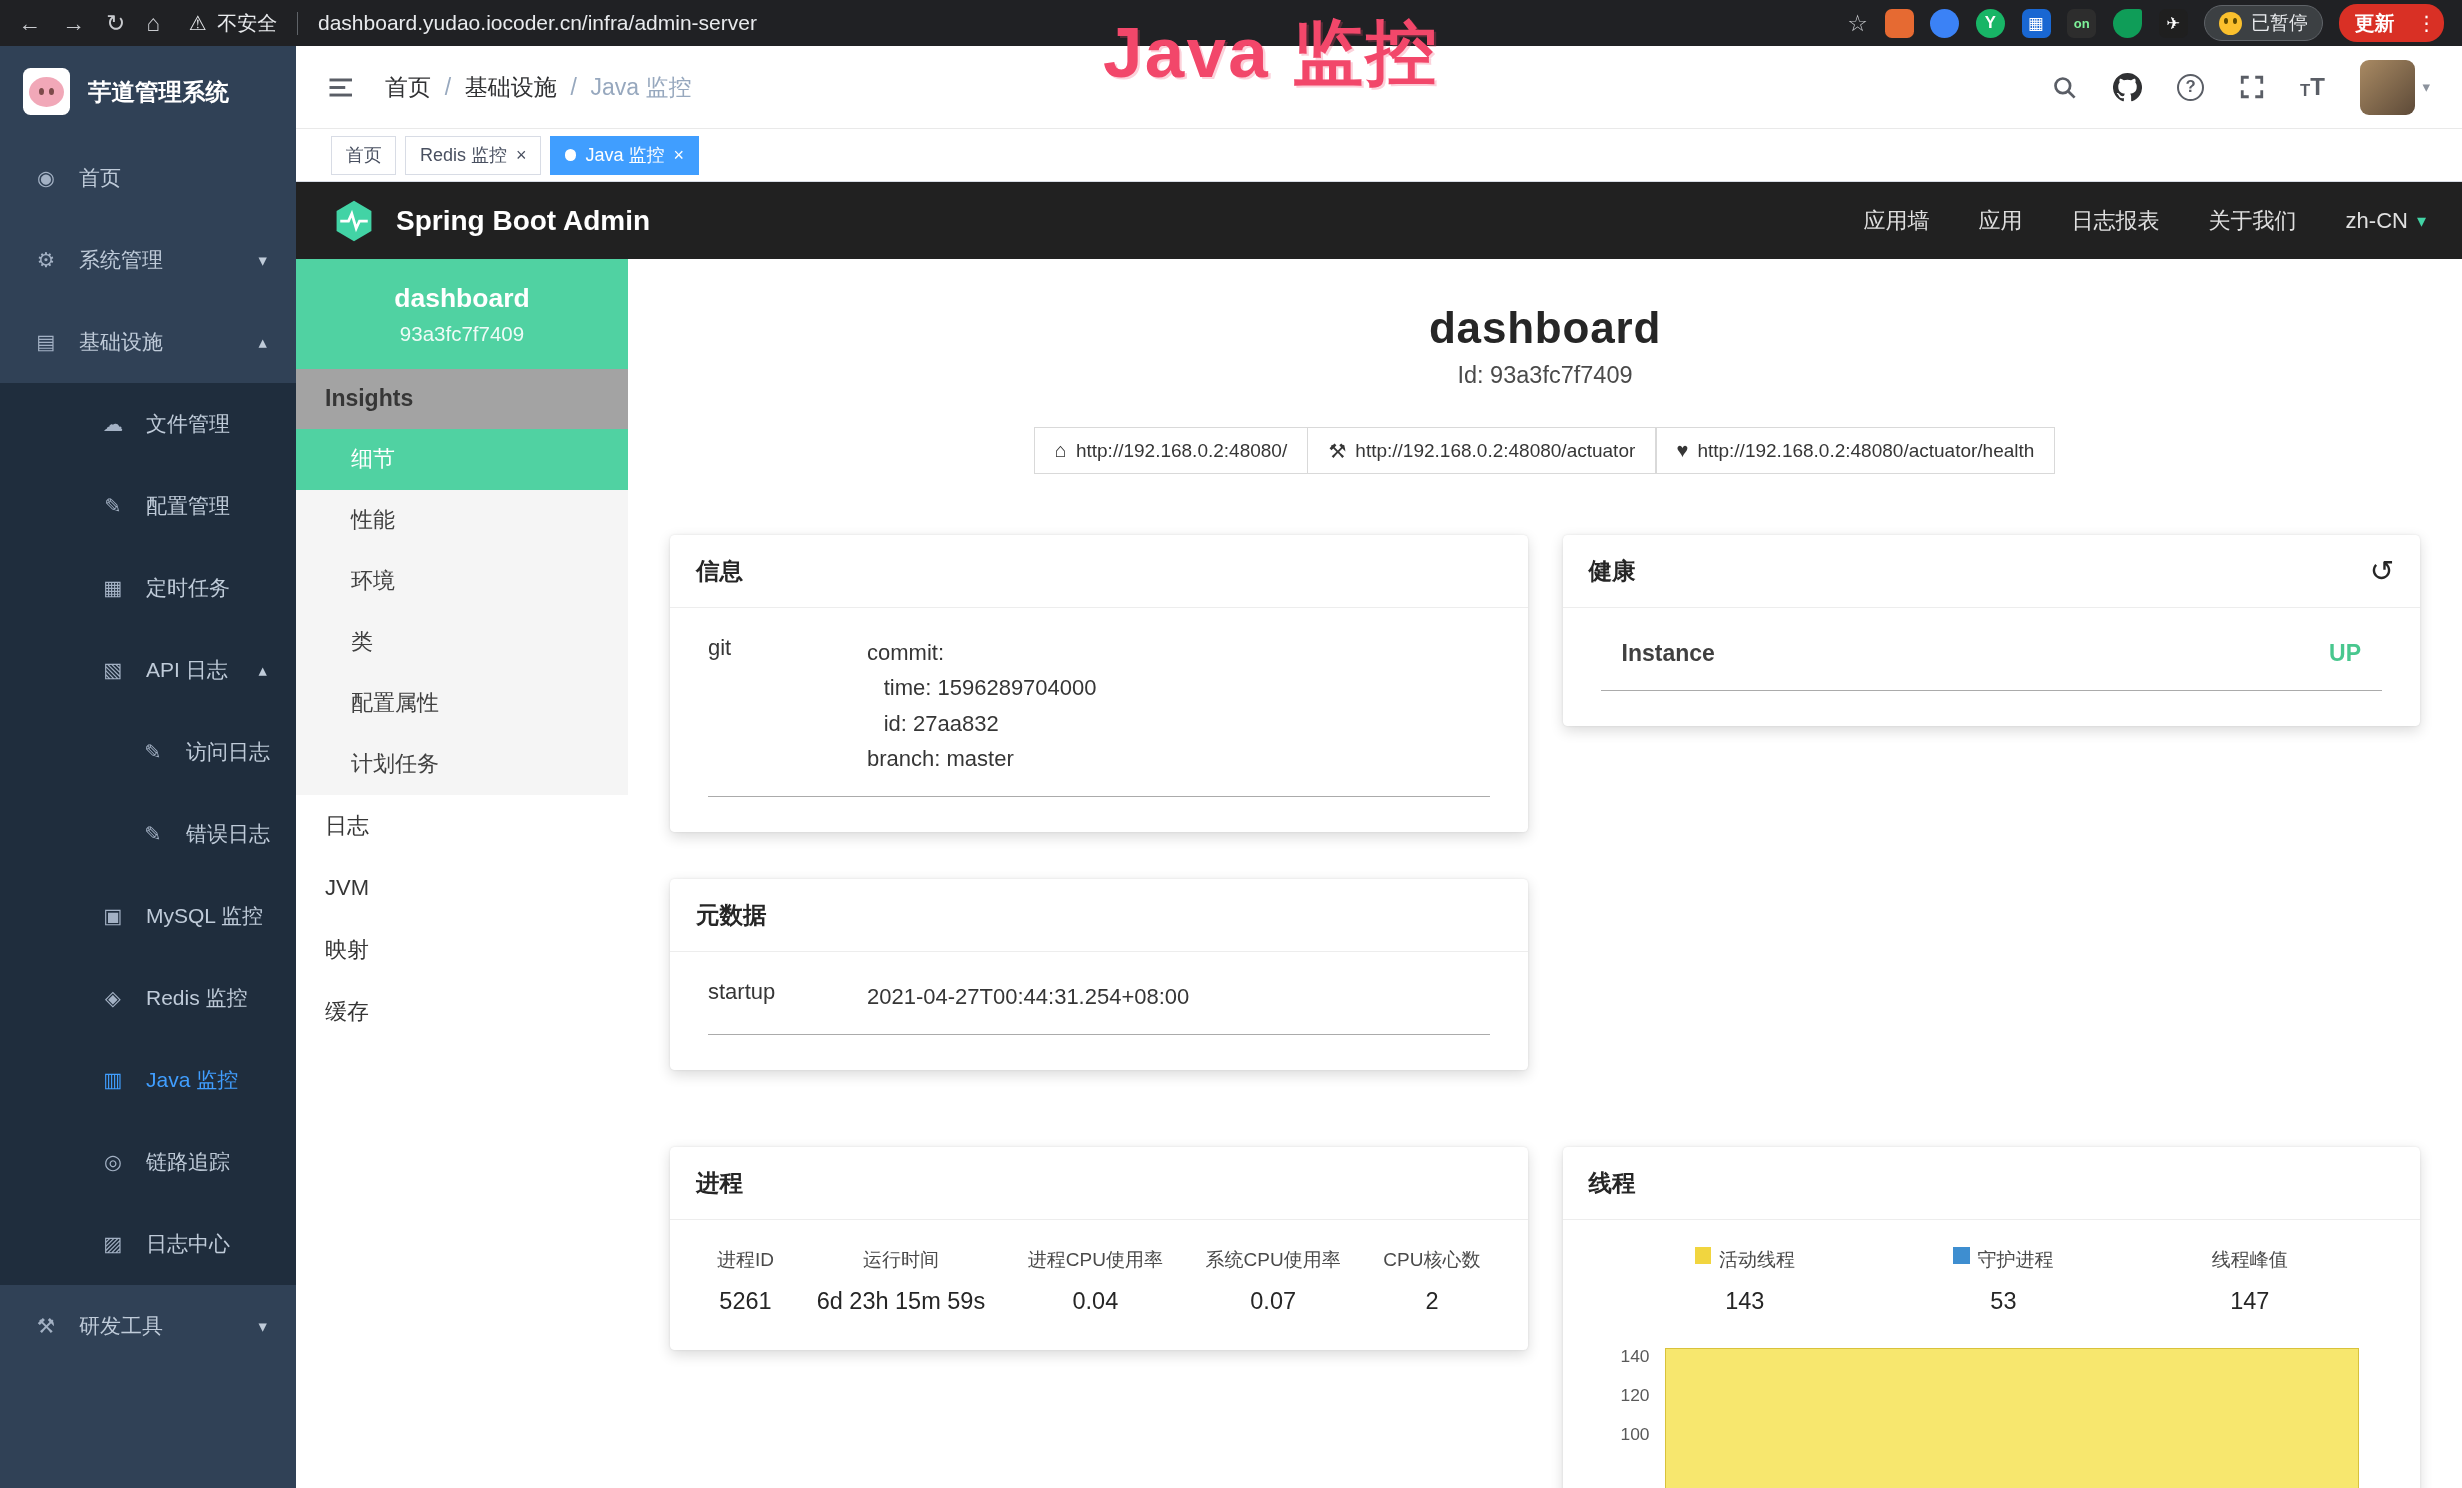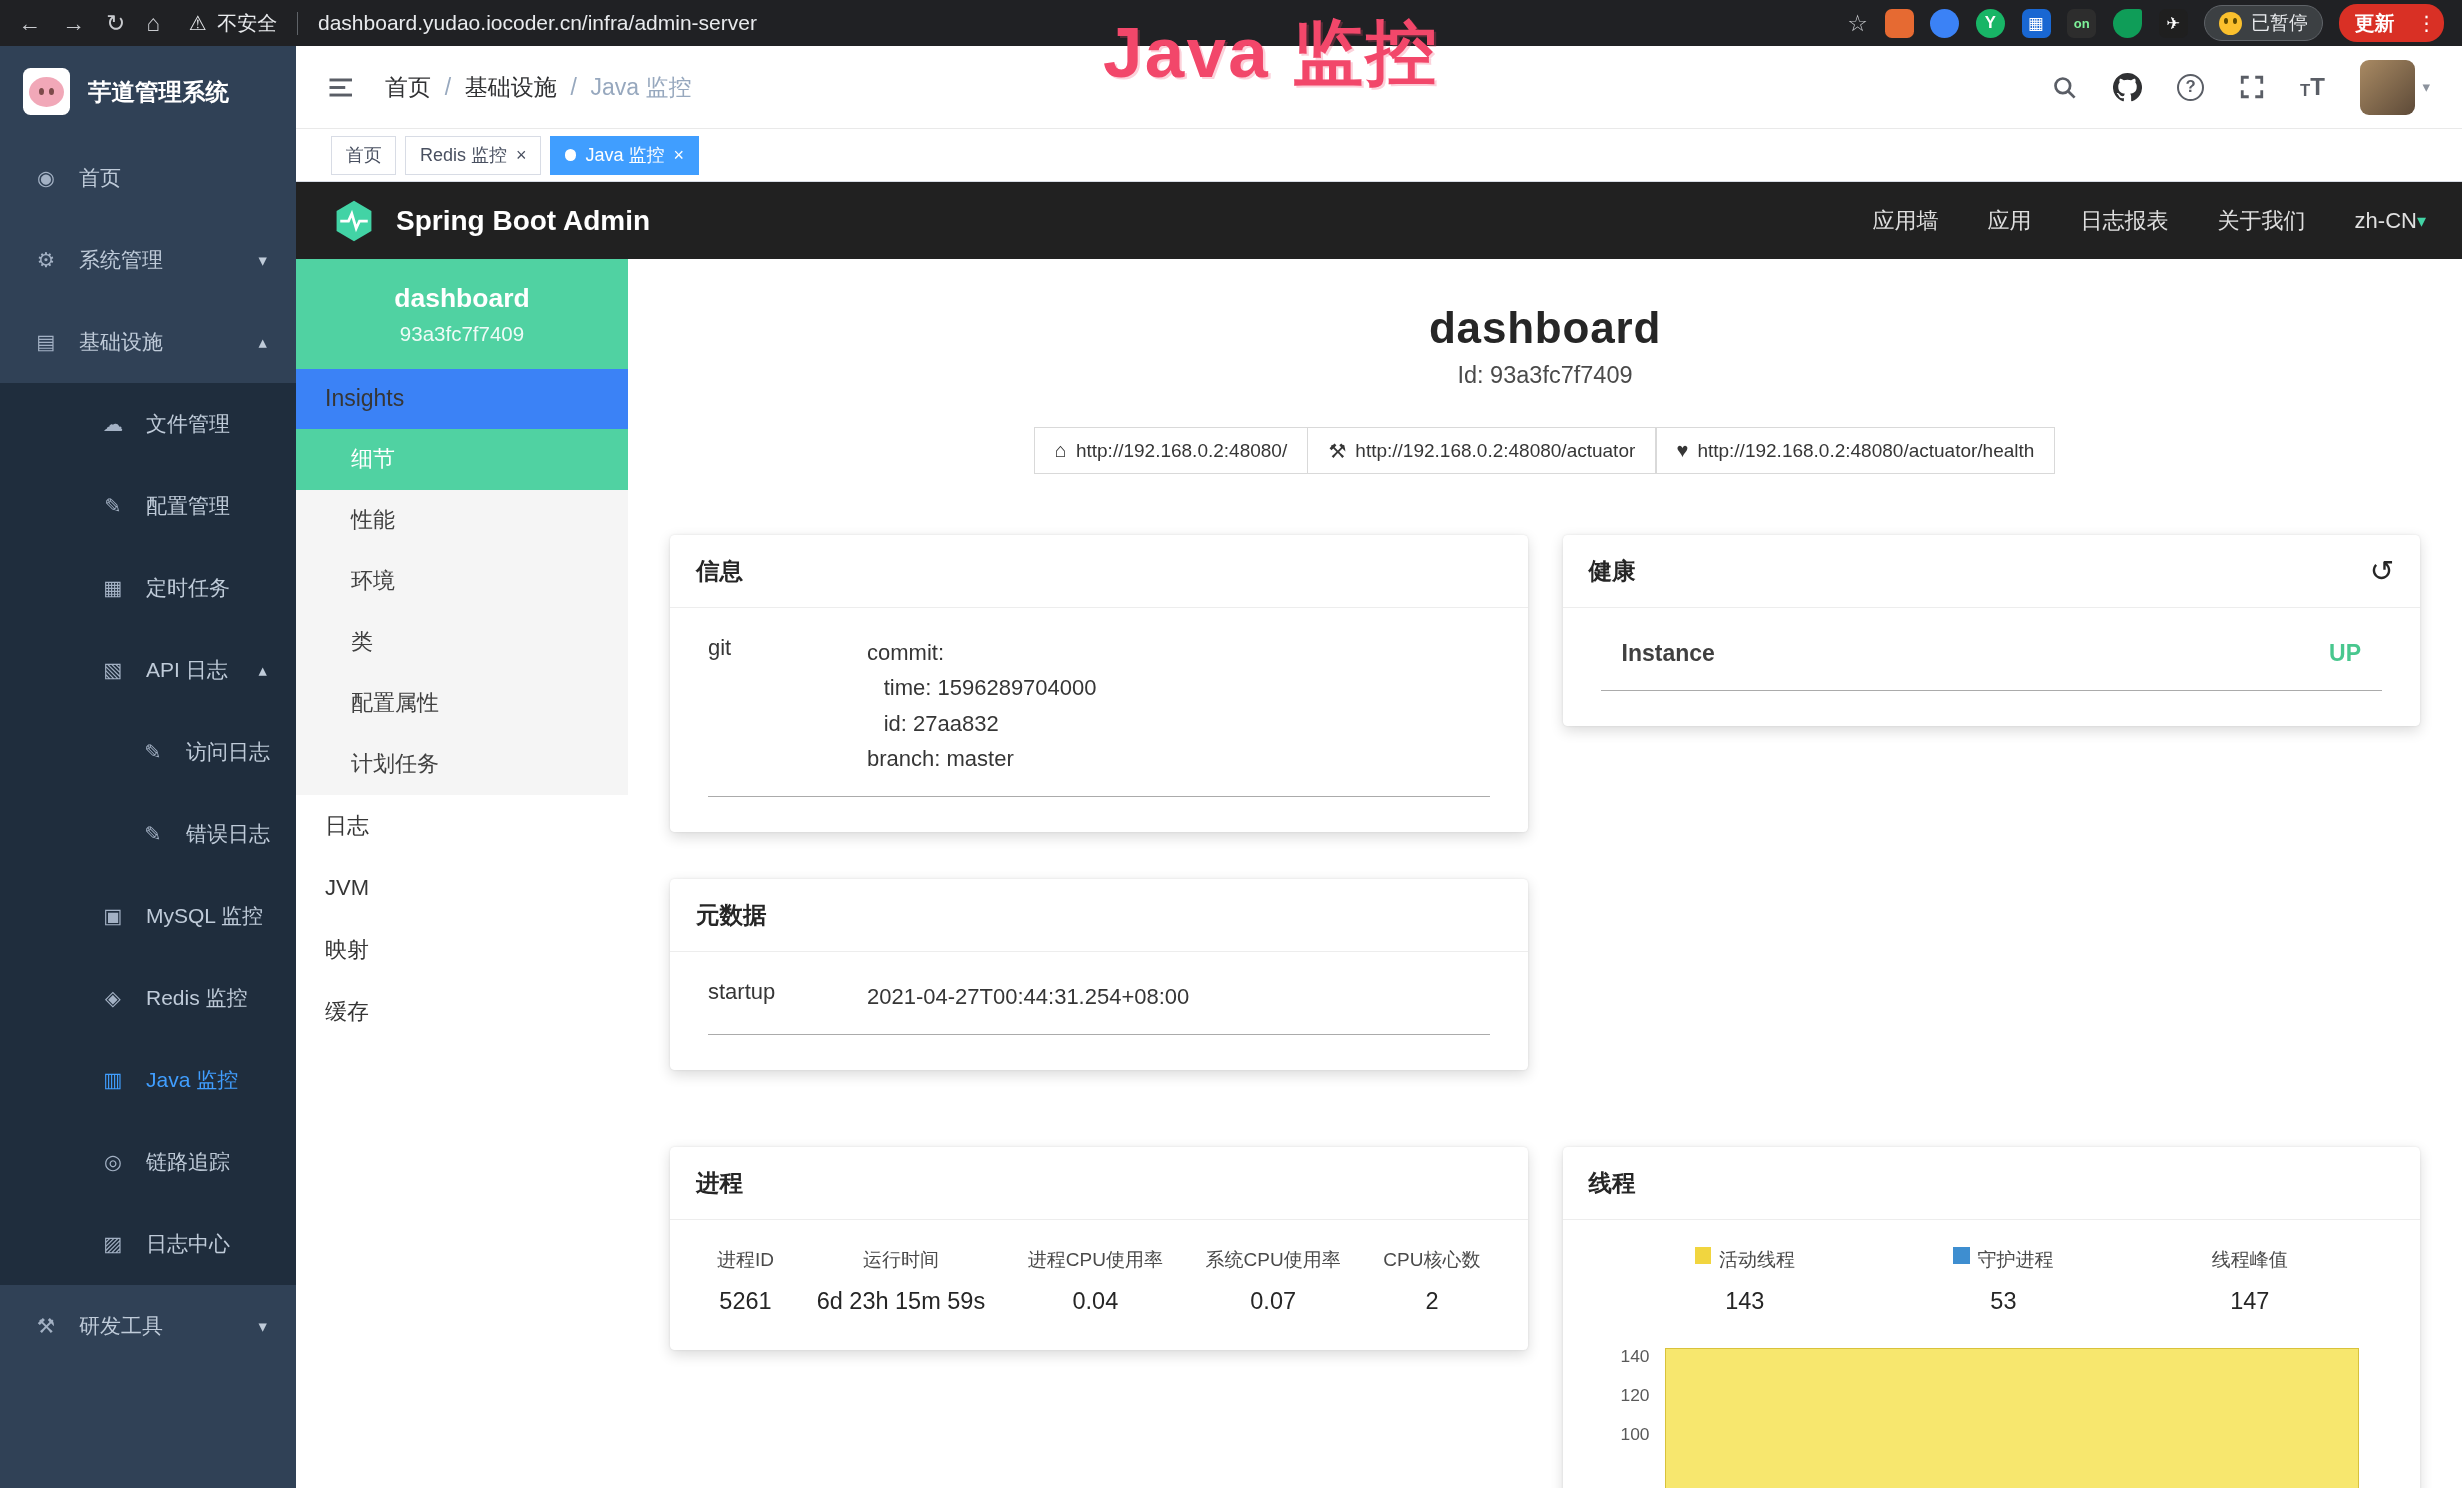--- a/index.html
+++ b/index.html
@@ -76,29 +76,29 @@
   .tag.active{background:#409eff;border-color:#409eff;color:#fff}
   .tag-dot{width:11.4px;height:11.4px;border-radius:50%;background:#fff}
 
   
   .sba{flex:1;display:flex;flex-direction:column;min-height:0}
   .sba-header{height:77px;background:#212121;display:flex;align-items:center;padding:12px 36px;color:#fff;flex-shrink:0}
   .sba-logo{display:flex;align-items:center}
   .sba-title{font-size:28px;font-weight:700;margin-left:20px}
   .sba-nav{margin-left:auto;display:flex;align-items:center;gap:49px;font-size:22px;color:#e0e0e0}
   .sba-nav>span{cursor:pointer}
-  .sba-locale{display:flex;align-items:center;cursor:pointer}
+  .sba-locale{display:flex;align-items:center;gap:9px;cursor:pointer}
   .loc-chev{color:#42d3a5;font-size:18px}
 
   .sba-body{flex:1;display:flex;min-height:0}
   .sba-side{width:332px;flex-shrink:0;display:flex;flex-direction:column;background:#fff}
   .sba-app{background:#50d2a2;color:#fff;text-align:center;padding:24px 7.6px 23px;cursor:pointer}
   .sba-app-name{font-size:26.5px;font-weight:700}
   .sba-app-id{font-size:20.5px;margin-top:7.6px;color:rgba(255,255,255,.9)}
-  .sba-section-h{padding:16.7px 0 16.7px 29px;font-size:23px;font-weight:400;color:#363636;background:#3b82f6}
+  .sba-section-h{padding:16.7px 0 16.7px 29px;font-size:23px;font-weight:700;color:#363636;background:#a3a3a3}
   .sba-ins-item{height:61px;display:flex;align-items:center;padding-left:55px;font-size:22px;color:#404040;background:#f5f5f5;cursor:pointer}
   .sba-ins-item.active{background:#50d2a2;color:#fff}
   .sba-item{height:62px;display:flex;align-items:center;padding-left:29px;font-size:22px;color:#363636;background:#fff;cursor:pointer}
 
   
   .sba-content{flex:1;padding:44px 42px 0;overflow:hidden}
   .page-title{text-align:center;font-size:44px;font-weight:700;color:#262626;letter-spacing:0.8px}
   .page-sub{text-align:center;font-size:23.5px;color:#4a4a4a;margin-top:9px}
   .links-row{display:flex;justify-content:center;margin-top:38px}
   .link-chip{display:flex;align-items:center;gap:9px;border:0.8px solid #d9d9d9;padding:10.6px 20px;font-size:19px;color:#363636;background:#fff;margin-left:-0.8px;cursor:pointer;white-space:nowrap}

